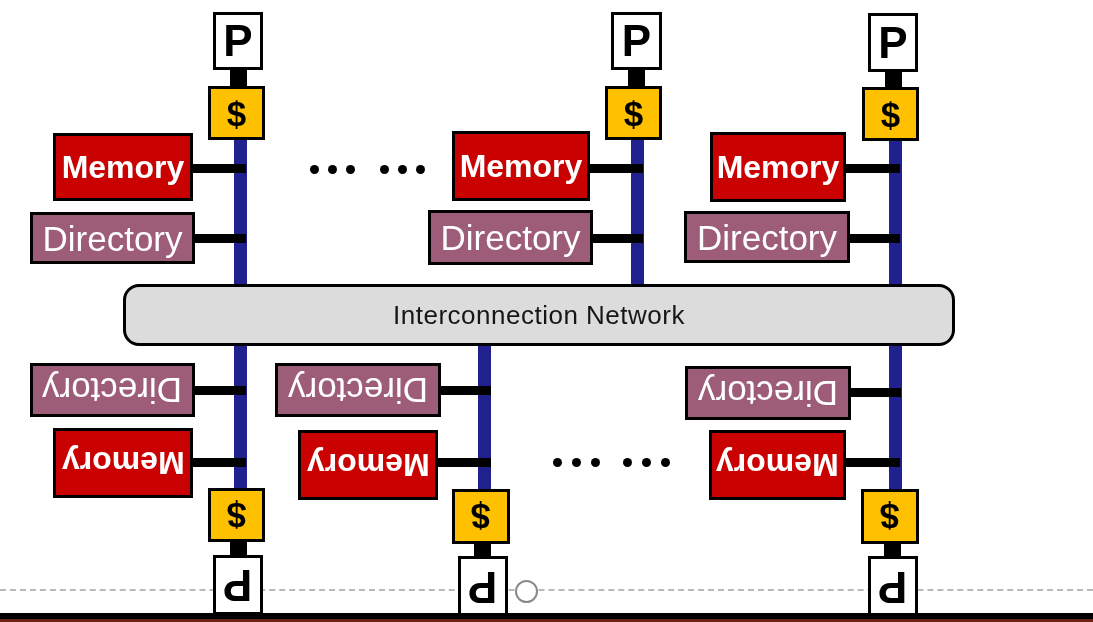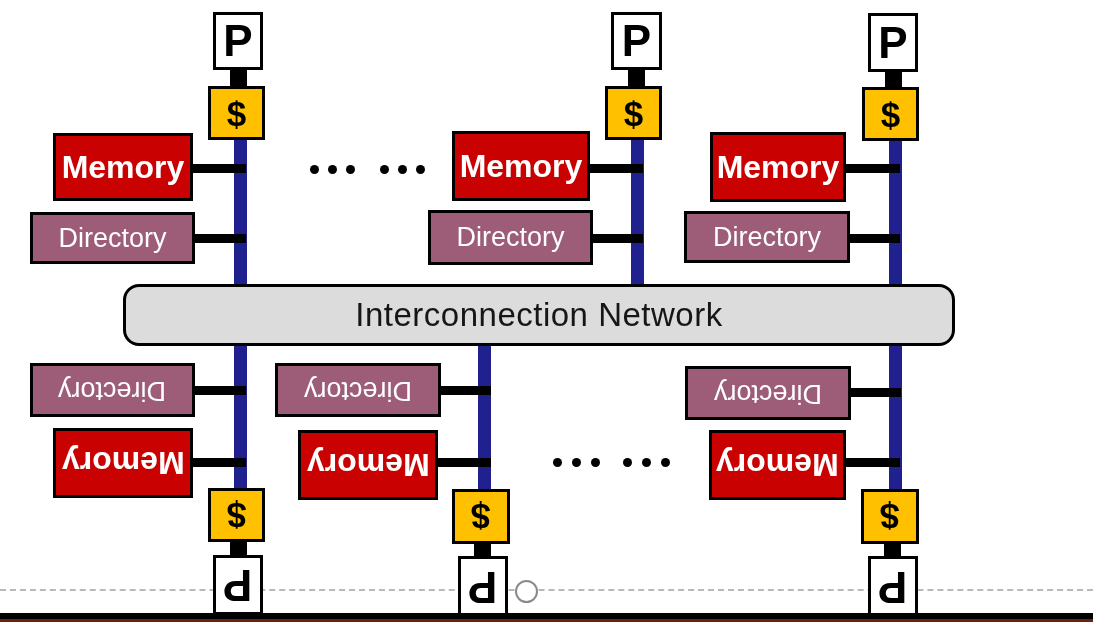--- a/index.html
+++ b/index.html
@@ -8,29 +8,29 @@
     background:#ffffff; font-family:"Liberation Sans", sans-serif;
   }
   .box {
     position:absolute; border:3px solid #000; box-sizing:border-box;
     display:flex; align-items:center; justify-content:center; z-index:3;
     line-height:1;
   }
   .p-box   { background:#ffffff; color:#000; font-weight:bold; font-size:44px; }
   .cache-box { background:var(--cache-yellow,#FFC000); color:#000; font-weight:bold; font-size:35px; }
   .memory-box { background:var(--memory-red,#C90101); color:#fff; font-weight:bold; font-size:32px; }
-  .directory-box { background:var(--directory-purple,#9D5C78); color:#fff; font-weight:normal; font-size:27px; }
+  .directory-box { background:var(--directory-purple,#9D5C78); color:#fff; font-weight:normal; font-size:35px; }
   .flip { transform:rotate(180deg); display:inline-block; }
   .bus { position:absolute; width:13px; background:var(--bus-navy,#20218E); z-index:2; }
   .stub { position:absolute; background:#000; z-index:2; }
   .network {
     position:absolute; left:123px; top:284px; width:832px; height:62px;
     background:var(--network-gray,#DCDCDC); border:3px solid #000; border-radius:16px;
     display:flex; align-items:center; justify-content:center;
-    font-size:33px; color:#161616; z-index:4; box-sizing:border-box;
+    font-size:26px; color:#161616; z-index:4; box-sizing:border-box;
     letter-spacing:0.5px;
   }
   .dot { position:absolute; width:9px; height:9px; background:#000; border-radius:50%; z-index:1; }
   .dashed-line {
     position:absolute; left:0; top:589px; width:1093px; height:0;
     border-top:2px dashed #b9b9b9; z-index:1;
   }
   .marker-circle {
     position:absolute; left:515px; top:580px; width:23px; height:23px;
     border:2px solid #8a8a8a; border-radius:50%; background:#fff;

